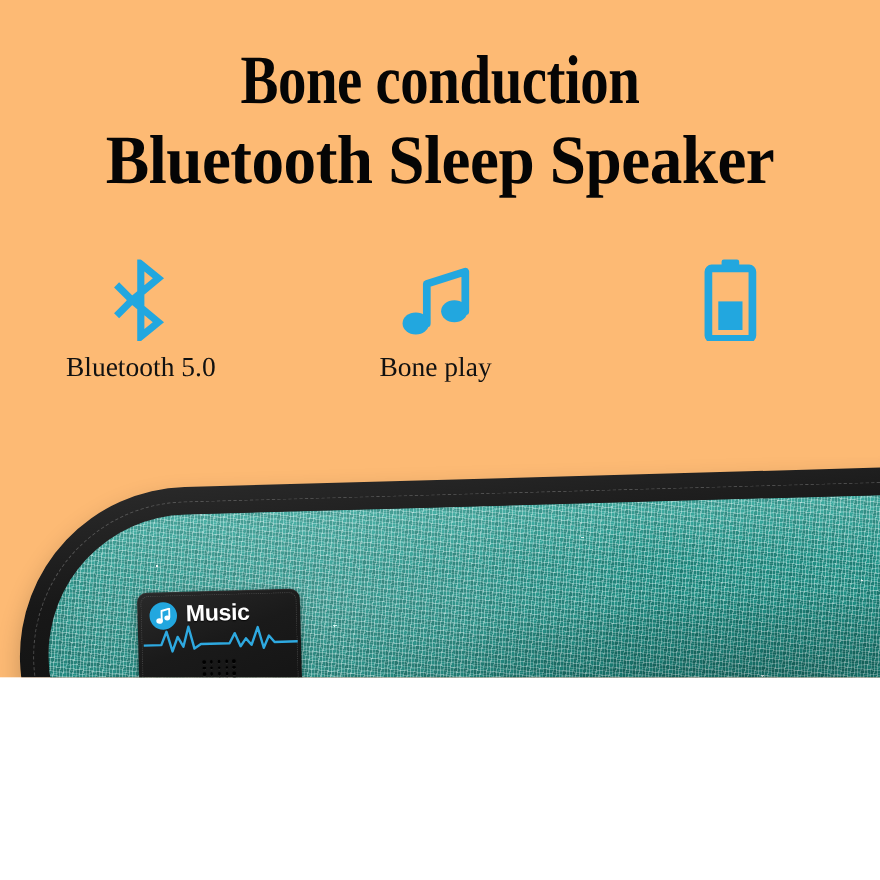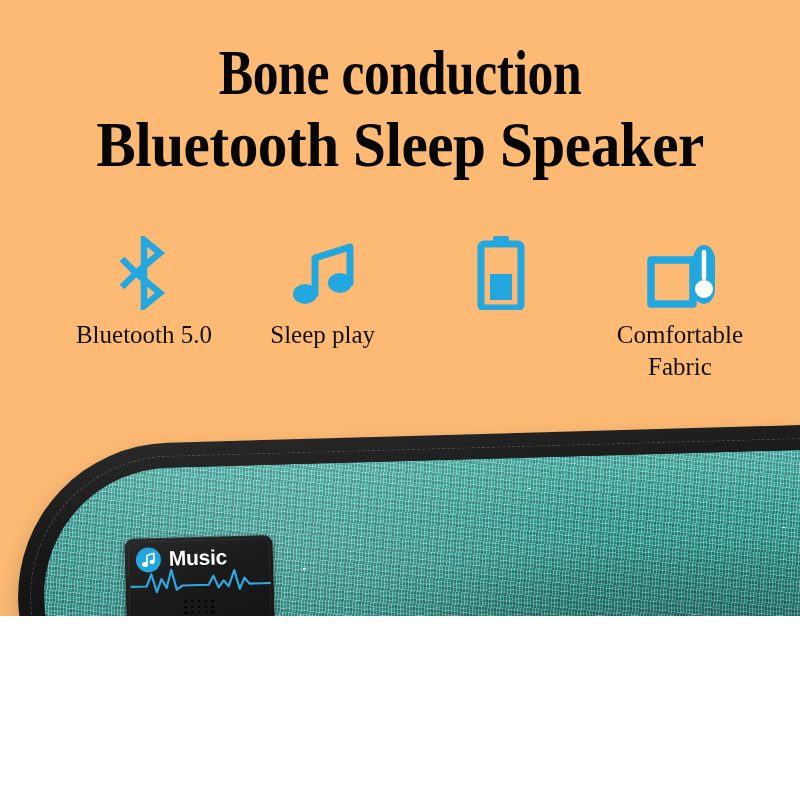--- a/index.html
+++ b/index.html
@@ -42,21 +42,21 @@
     font-size: 63px;
     margin-top: 9px;
     transform: scaleX(0.94);
     transform-origin: center center;
   }
 
   
   .features {
     position: absolute;
     top: 232px;
-    left: 56px;
+    left: 40px;
     width: 712px;
     display: flex;
     align-items: flex-start;
     justify-content: space-between;
   }
   .feature {
     width: 176px;
     display: flex;
     flex-direction: column;
     align-items: center;
@@ -257,44 +257,33 @@
     </div>
 
     <div class="feature feature-2">
       <div class="feature-icon">
         <svg width="70" height="70" viewBox="0 0 70 70" aria-hidden="true">
           <path d="M27 54 L27 18 L62 7 L62 43" fill="none" stroke="#22a7df" stroke-width="7" stroke-linejoin="round" stroke-linecap="round"></path>
           <ellipse cx="17" cy="54" rx="12" ry="10" fill="#22a7df"></ellipse>
           <ellipse cx="52" cy="43" rx="12" ry="10" fill="#22a7df"></ellipse>
         </svg>
       </div>
-      <div class="feature-label">Sleep play</div>
+      <div class="feature-label">Bone play</div>
     </div>
 
     <div class="feature feature-3">
       <div class="feature-icon">
         <svg width="54" height="76" viewBox="0 0 54 76" aria-hidden="true">
           <rect x="19" y="2" width="16" height="8" rx="2" fill="#22a7df"></rect>
           <rect x="7" y="10" width="40" height="64" rx="3" fill="none" stroke="#22a7df" stroke-width="7"></rect>
           <rect x="16" y="40" width="22" height="26" fill="#22a7df"></rect>
         </svg>
       </div>
     </div>
 
-    <div class="feature feature-4">
-      <div class="feature-icon">
-        <svg width="78" height="72" viewBox="0 0 78 72" aria-hidden="true">
-          <path d="M10 22 h42 v44 h-42 z" fill="none" stroke="#22a7df" stroke-width="7.5" stroke-linejoin="round"></path>
-          <path d="M52 22 a11 15 0 0 1 22 0 v29 a11 15 0 0 1 -22 0 z" fill="#22a7df"></path>
-          <ellipse cx="63" cy="51" rx="9" ry="9" fill="#ffffff"></ellipse>
-          <path d="M63 14 v26" stroke="#ffffff" stroke-width="4.5" stroke-linecap="round"></path>
-        </svg>
-      </div>
-      <div class="feature-label">Comfortable Fabric</div>
-    </div>
 
   </div>
 
   <div class="product-area">
     <div class="band-shell">
       <div class="band-stitch"></div>
       <div class="band-fabric"></div>
     </div>
   </div>
 

